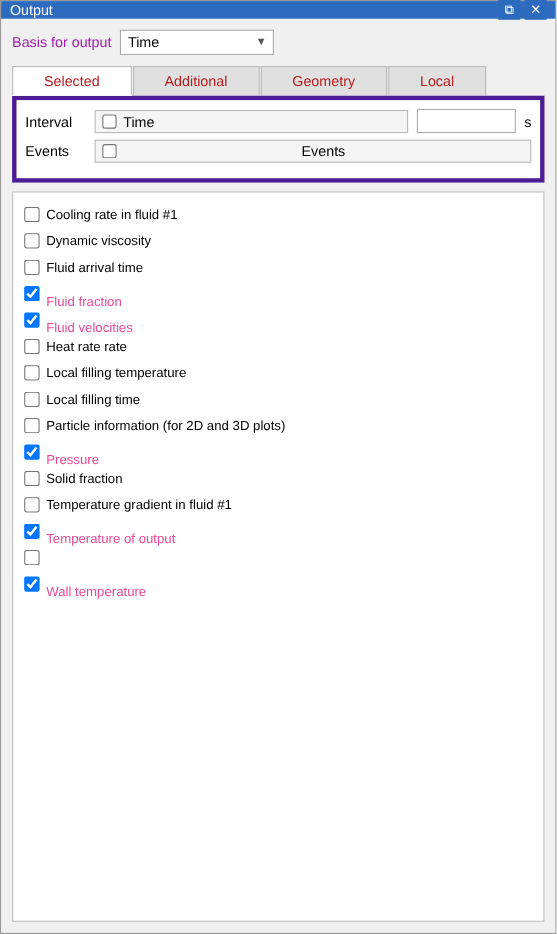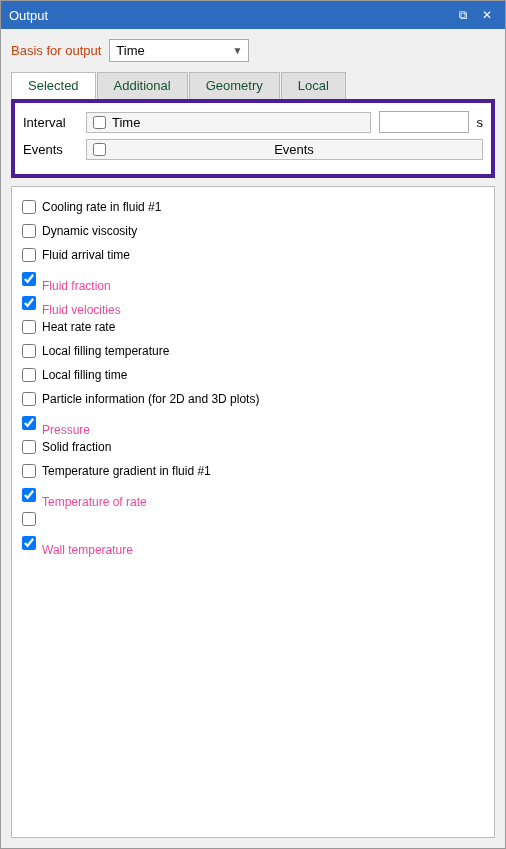--- a/index.html
+++ b/index.html
@@ -19,21 +19,21 @@
       display: flex;
       flex-direction: column;
     }
     .title-bar {
       background: #2d6bbf;
       color: white;
       padding: 4px 8px;
       display: flex;
       align-items: center;
       justify-content: space-between;
-      height: 28px;
+      height: 16px;
       flex-shrink: 0;
     }
     .title-bar-title {
       font-size: 13px;
       font-weight: normal;
     }
     .title-bar-buttons {
       display: flex;
       gap: 4px;
     }
@@ -56,21 +56,21 @@
       flex: 1;
     }
     .basis-row {
       display: flex;
       align-items: center;
       margin-bottom: 10px;
       gap: 8px;
     }
     .basis-label {
       font-size: 13px;
-      color: #c2410c;
+      color: #a21caf;
     }
     .basis-select {
       display: flex;
       align-items: center;
       background: white;
       border: 1px solid #aaa;
       padding: 3px 6px;
       width: 140px;
       cursor: pointer;
       position: relative;
@@ -82,27 +82,27 @@
     .basis-select-arrow {
       font-size: 10px;
       color: #555;
     }
     .tabs {
       display: flex;
       border-bottom: none;
       margin-bottom: 0;
     }
     .tab {
-      padding: 5px 16px;
+      padding: 5px 28px;
       border: 1px solid #bbb;
       border-bottom: none;
       background: #e0e0e0;
       cursor: pointer;
       font-size: 13px;
-      color: #14532d;
+      color: #b91c1c;
       margin-right: 1px;
     }
     .tab.active {
       background: white;
       border-bottom: 1px solid white;
       position: relative;
       z-index: 1;
     }
     .tab-content {
       border: 4px solid #4c1d95;
@@ -293,21 +293,21 @@
         <div class="check-item">
           <input type="checkbox" style="">
           <span class="check-item-label">Solid fraction</span>
         </div>
         <div class="check-item">
           <input type="checkbox" style="">
           <span class="check-item-label">Temperature gradient in fluid #1</span>
         </div>
         <div class="check-item">
           <input type="checkbox" checked="" style="">
-          <span class="check-item-label checked">Temperature of rate</span>
+          <span class="check-item-label checked">Temperature of output</span>
         </div>
         <div class="check-item">
           <input type="checkbox" style="">
         </div>
         <div class="check-item">
           <input type="checkbox" checked="" style="">
           <span class="check-item-label checked">Wall temperature</span>
         </div>
       </div>
   </div>

